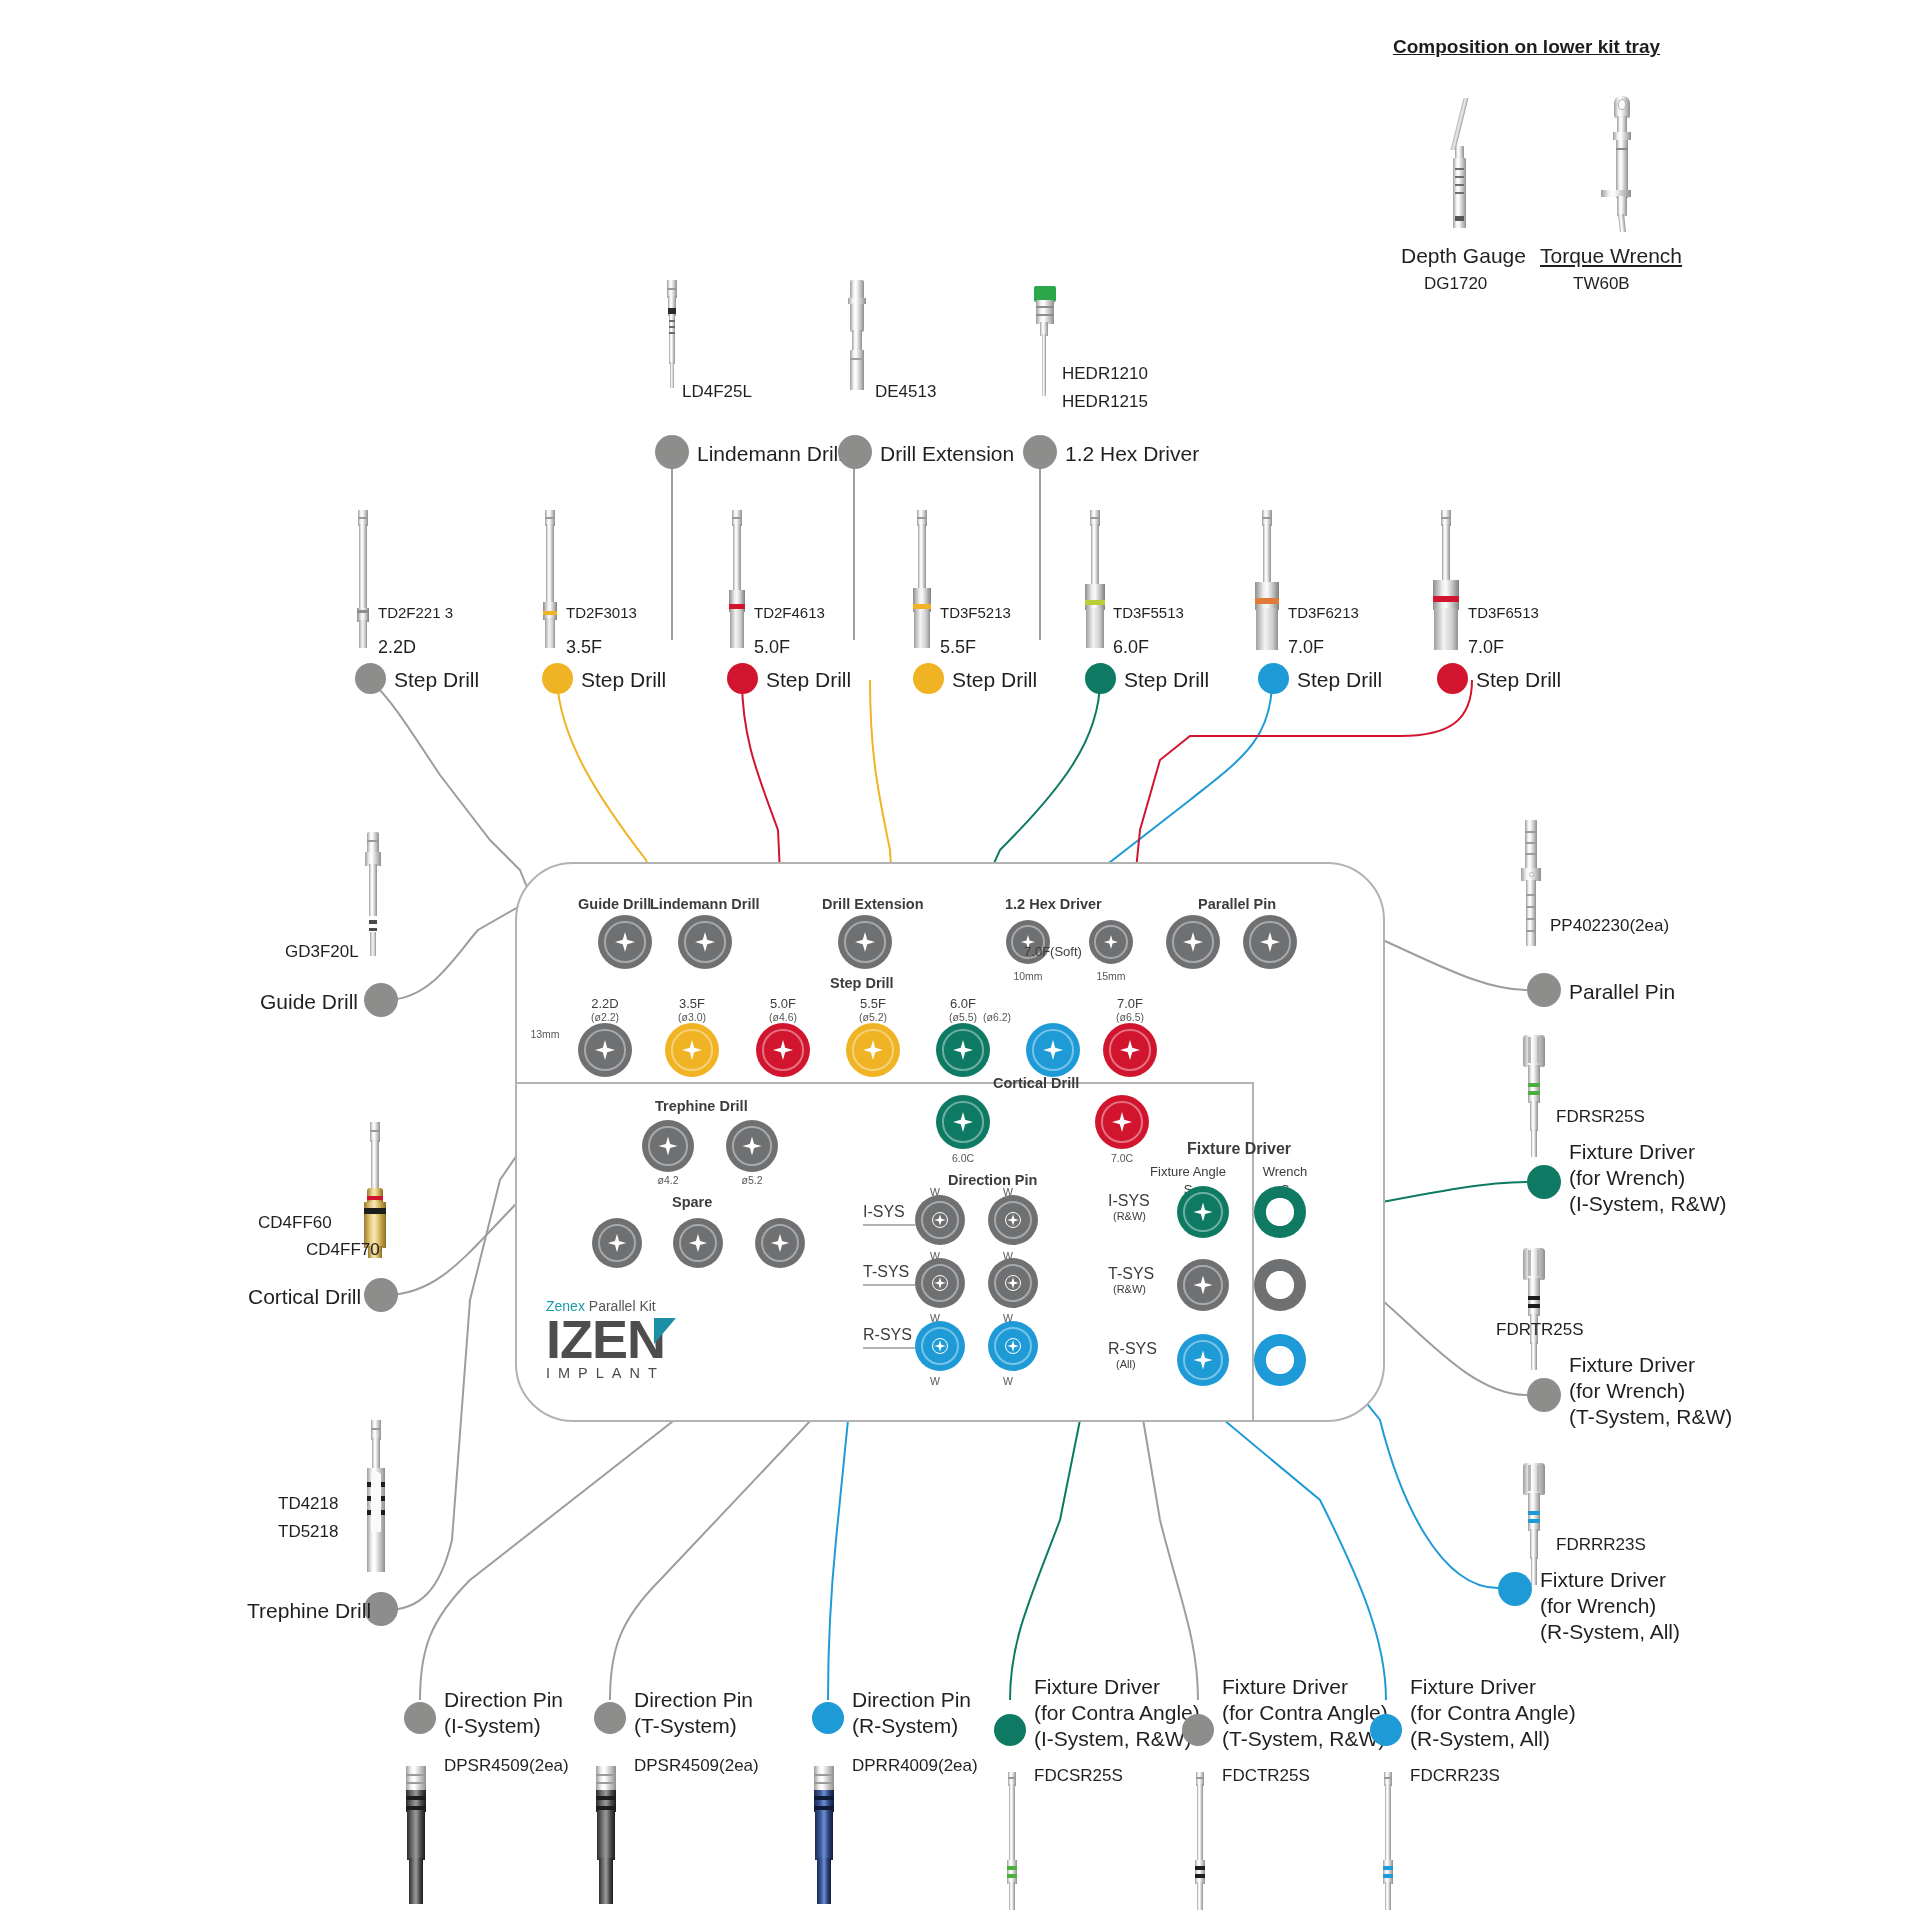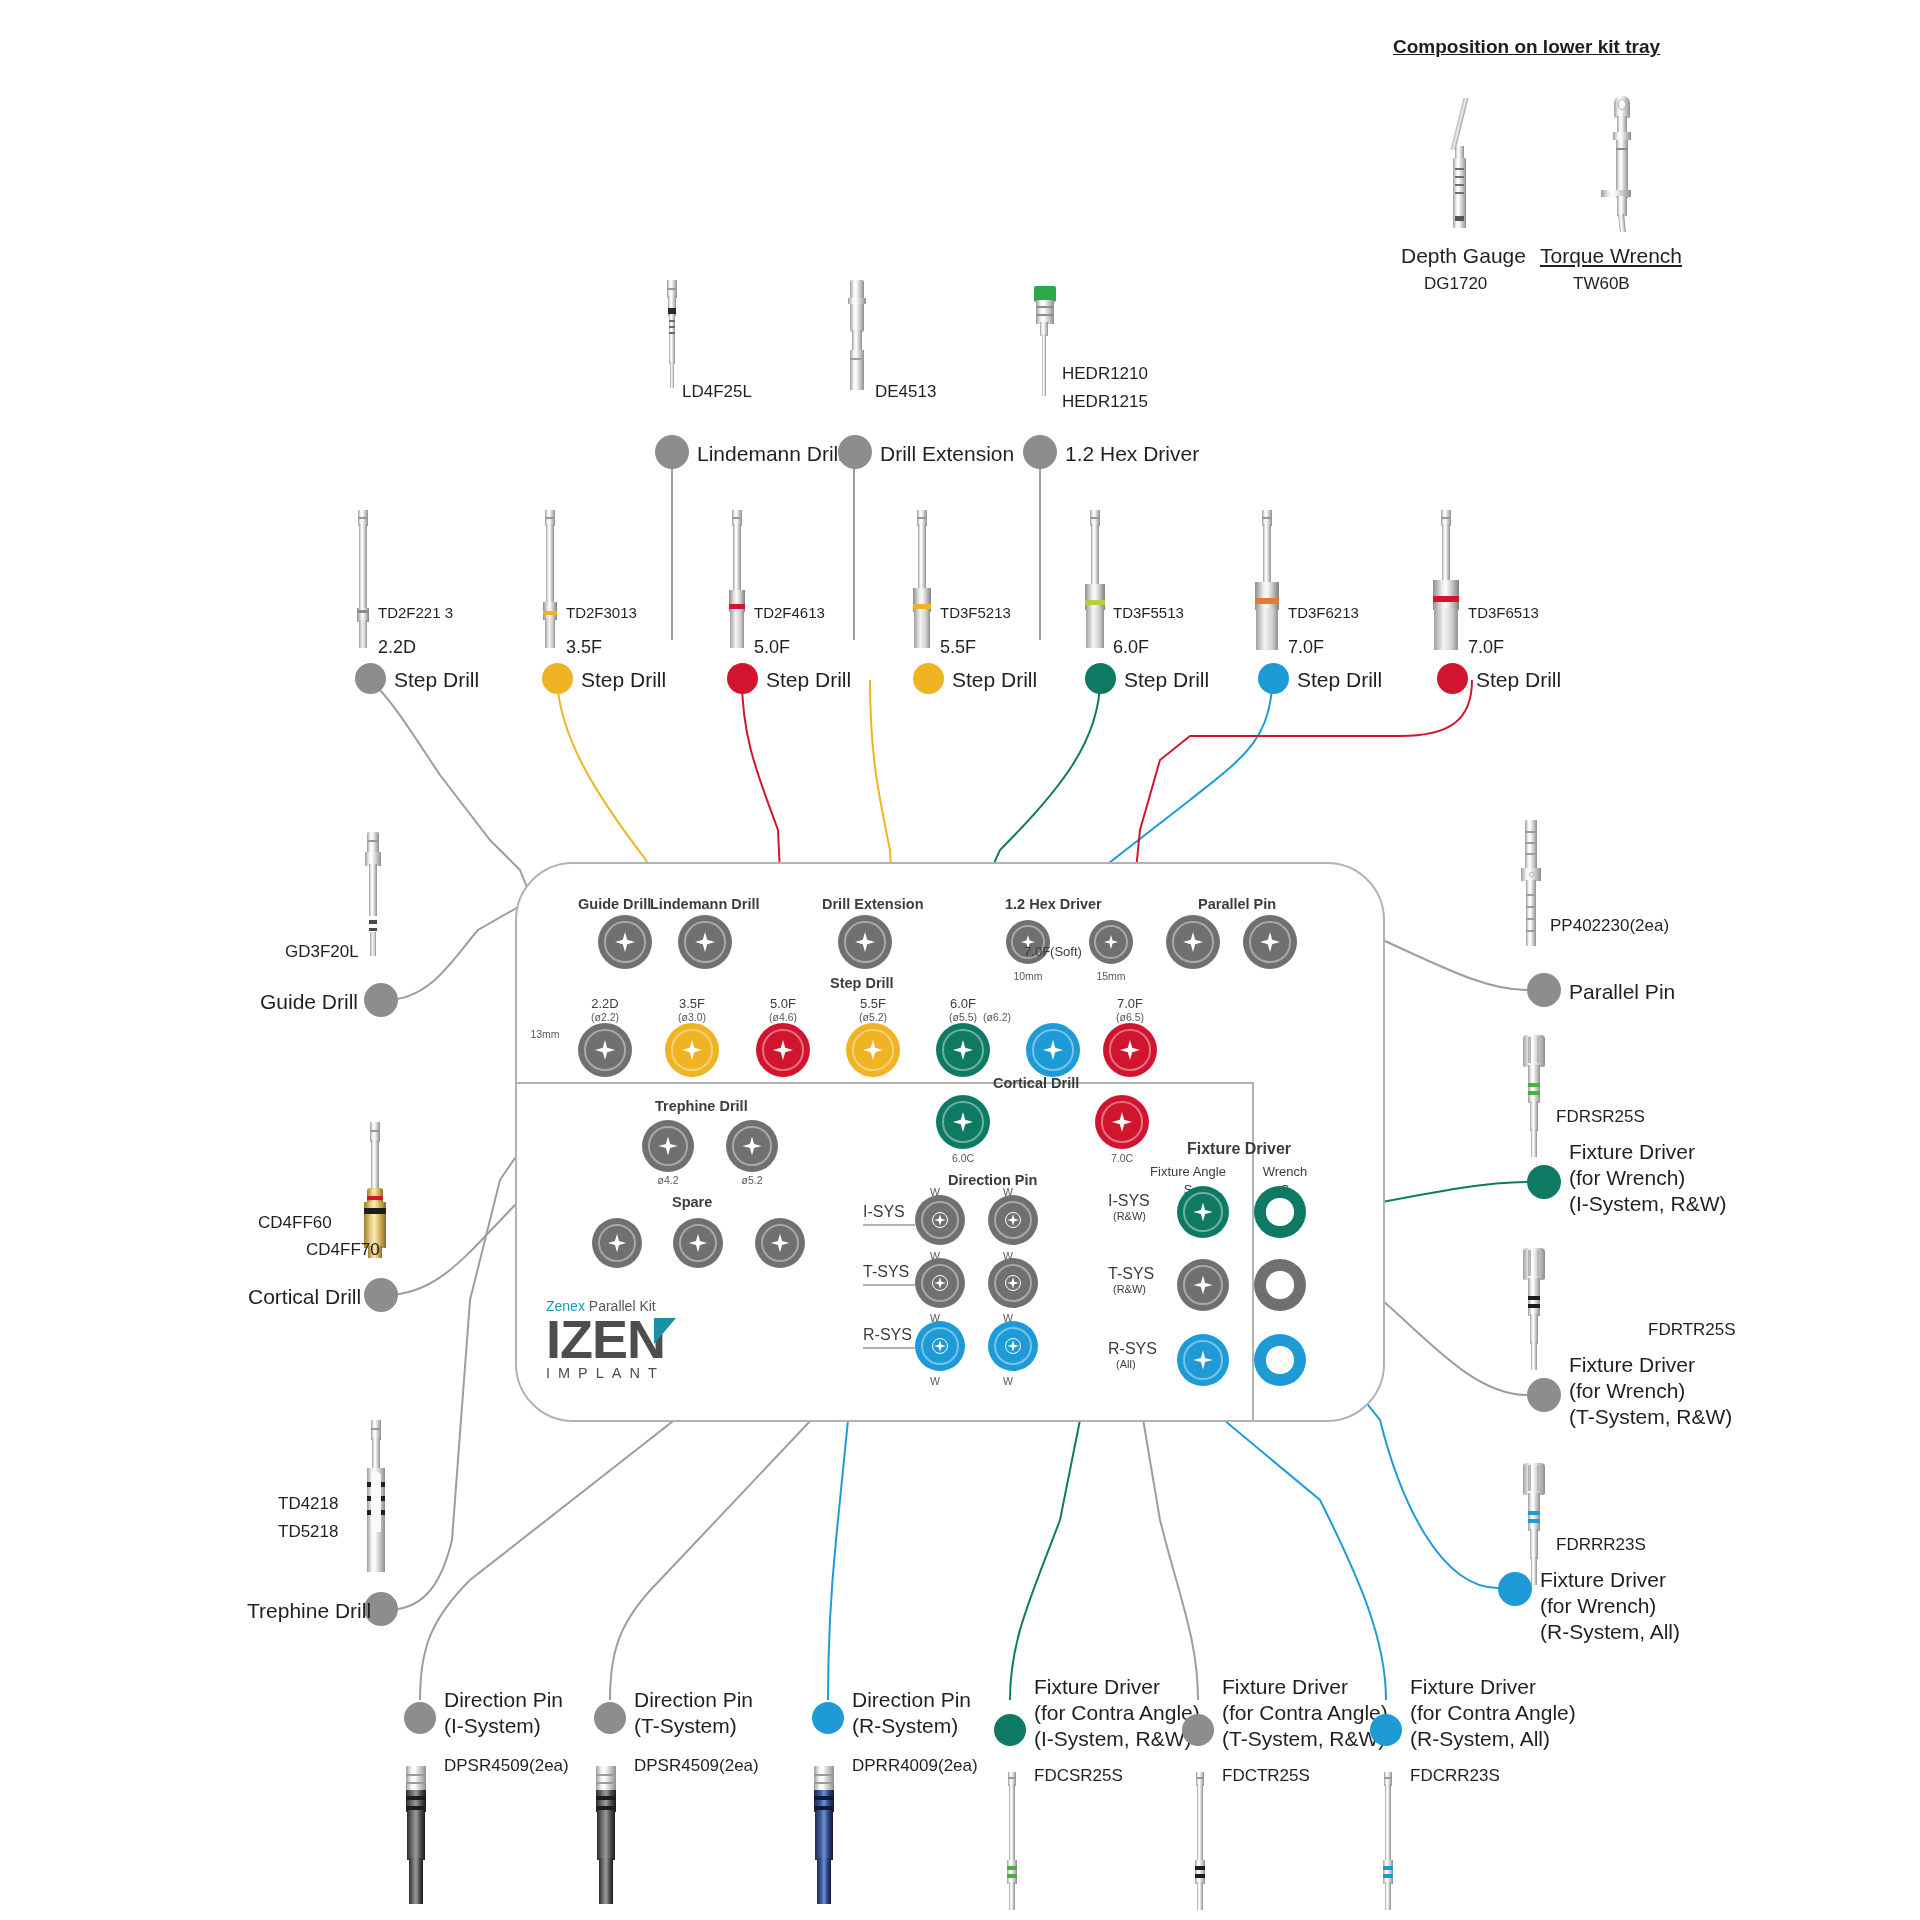--- a/index.html
+++ b/index.html
@@ -406,21 +406,21 @@
   <div class="inst" style="left:1518px; top:1248px; width:32px; height:125px;">
     <div class="shaft" style="left:5px; top:0px; width:22px; height:32px; border-radius:4px 4px 2px 2px;"></div>
     <div class="band" style="left:10px;top:2px;width:3px;height:26px;background:#b7b7b7;"></div>
     <div class="band" style="left:19px;top:2px;width:3px;height:26px;background:#b7b7b7;"></div>
     <div class="shaft" style="left:10px; top:30px; width:12px; height:38px;"></div>
     <div class="band" style="left:10px;top:48px;width:12px;height:4px;background:#1d1d1b;"></div>
     <div class="band" style="left:10px;top:56px;width:12px;height:4px;background:#1d1d1b;"></div>
     <div class="shaft" style="left:12px; top:66px; width:8px; height:30px;"></div>
     <div class="shaft" style="left:13px; top:94px; width:6px; height:28px;"></div>
   </div>
-  <div class="t code" style="left:1648px; top:1320px;">FDRTR25S</div>
+  <div class="t code" style="left:1496px; top:1320px;">FDRTR25S</div>
   <span class="dot" style="left:1527px; top:1378px; width:34px; height:34px; background:#8d8d8c;"></span>
   <div class="t lbl-lg" style="left:1569px; top:1353px;">Fixture Driver</div>
   <div class="t lbl-lg" style="left:1569px; top:1379px;">(for Wrench)</div>
   <div class="t lbl-lg" style="left:1569px; top:1405px;">(T-System, R&amp;W)</div>
 
   <div class="inst" style="left:1518px; top:1463px; width:32px; height:125px;">
     <div class="shaft" style="left:5px; top:0px; width:22px; height:32px; border-radius:4px 4px 2px 2px;"></div>
     <div class="band" style="left:10px;top:2px;width:3px;height:26px;background:#b7b7b7;"></div>
     <div class="band" style="left:19px;top:2px;width:3px;height:26px;background:#b7b7b7;"></div>
     <div class="shaft" style="left:10px; top:30px; width:12px; height:38px;"></div>

